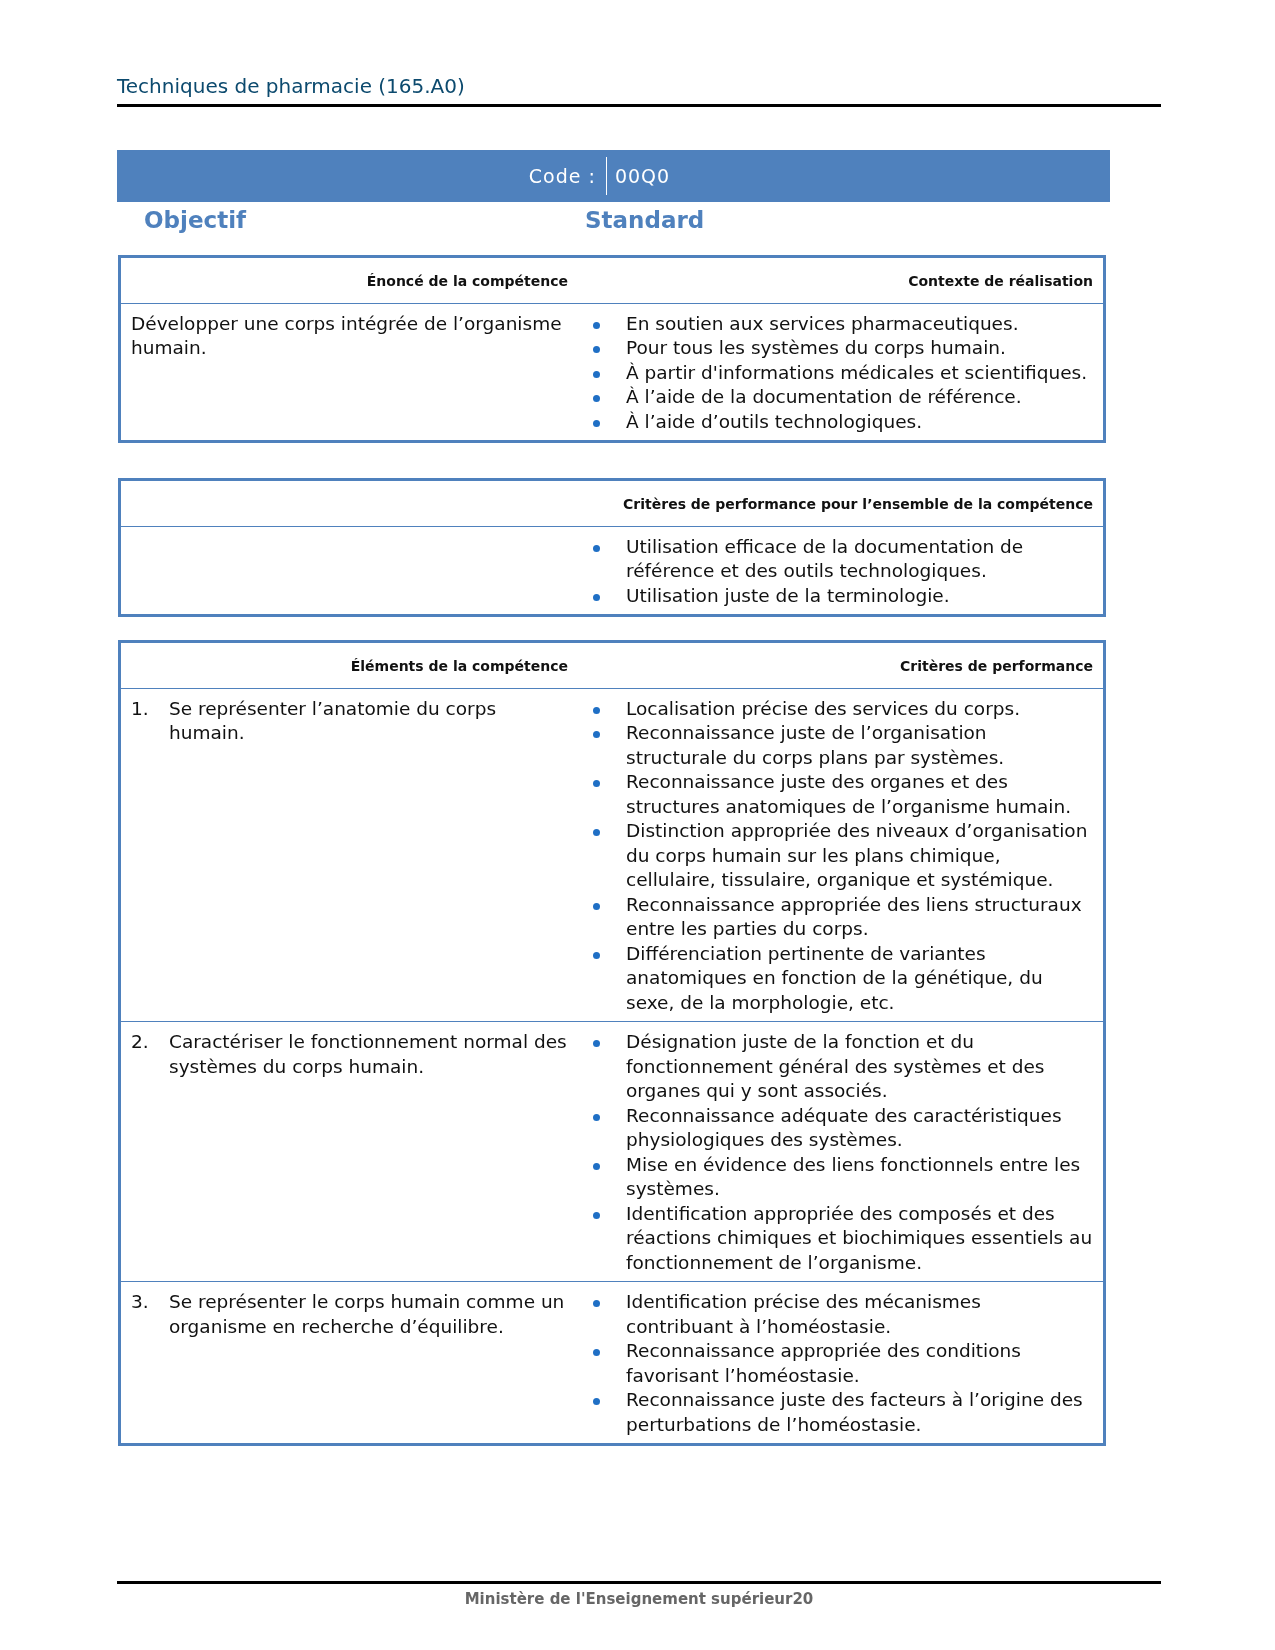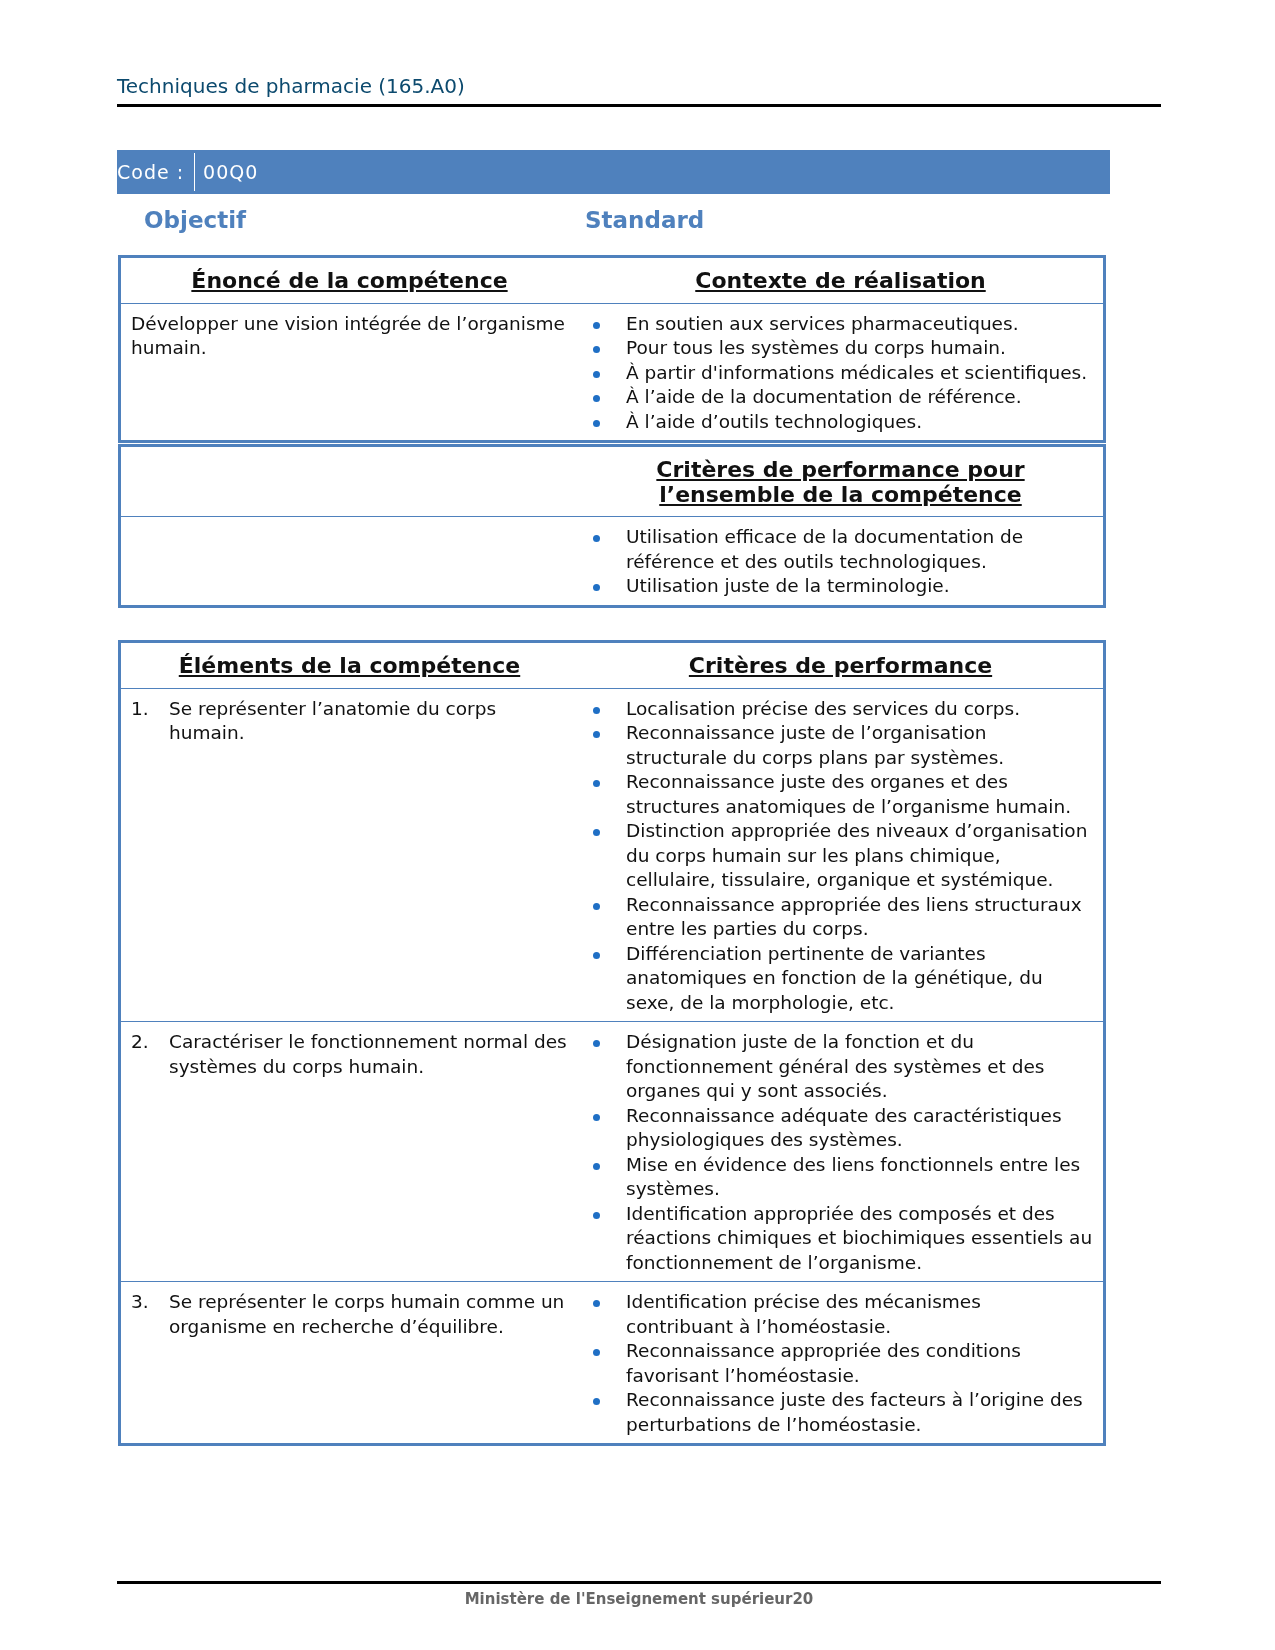--- a/index.html
+++ b/index.html
@@ -2,47 +2,47 @@
 <html><head>
 <meta charset="utf-8">
 <style>
   html, body { margin: 0; padding: 0; background: #ffffff; }
   body { width: 1275px; height: 1650px; position: relative; overflow: hidden;
          font-family: "DejaVu Sans", sans-serif; color: #111; }
   .page-header { position: absolute; left: 117px; top: 74px; width: 1044px; }
   .page-header .title { font-size: 20px; color: #0c4a6e; padding-left: 0; }
   .page-header .rule { height: 3px; background: #000; margin-top: 6px; }
 
-  .code-bar { position: absolute; left: 117px; top: 150px; width: 993px; height: 44px;
-              background: #4f81bd; display: flex; justify-content: flex-start; align-items: center;
+  .code-bar { position: absolute; left: 117px; top: 150px; width: 993px; height: 52px;
+              background: #4f81bd; display: flex; justify-content: center; align-items: center;
               color: #fff; font-size: 19px; }
   .code-bar .label { padding-right: 10px; letter-spacing: 1px; }
   .code-bar .sep { width: 1px; height: 38px; background: #fff; }
   .code-bar .value { padding: 0 28px 0 8px; letter-spacing: 1px; }
 
   .col-headings { position: absolute; left: 127px; top: 207px; width: 980px; height: 32px; }
   .col-headings span { position: absolute; font-weight: bold; font-size: 23px; color: #4f81bd; }
   .col-headings .obj { left: 17px; }
   .col-headings .std { left: 458px; }
 
   table.block { position: absolute; left: 118px; width: 988px; border-collapse: collapse;
                 border: 3px solid #4f81bd; font-size: 18.5px; line-height: 24.5px; }
   table.block td { vertical-align: top; border-top: 1px solid #4f81bd; padding: 8px 10px 6px 10px; }
   table.block td.left { width: 437px; }
   table.block td.right { padding-left: 10px; margin-top: 25px; }
-  table.block th { text-align: center; font-weight: bold; padding: 11px 10px 9px 10px; font-size: 22px; line-height: 24.5px; text-decoration: underline; }
+  table.block th { text-align: right; font-weight: bold; padding: 11px 10px 9px 10px; font-size: 14px; line-height: 24.5px; }
   ul.bullets { list-style: none; margin: 0; padding: 0; }
   ul.bullets li { position: relative; padding-left: 38px; }
   ul.bullets li::before { content: ""; position: absolute; left: 5px; top: 10px; width: 7px; height: 7px;
                           border-radius: 50%; background: #1f6fc5; }
   .num-item { display: flex; }
   .num-item .n { width: 38px; flex: 0 0 38px; }
 
   #t1 { top: 255px; }
-  #t2 { top: 444px; padding-left: 33px; }
+  #t2 { top: 478px; padding-left: 33px; }
   #t3 { top: 640px; }
 
   .page-footer { position: absolute; left: 117px; top: 1581px; width: 1044px; }
   .page-footer .rule { height: 3px; background: #000; }
   .page-footer .row { display: flex; justify-content: center; margin-top: 6px;
                       font-size: 15px; font-weight: bold; color: #666; }
 </style>
 </head>
 <body>
 
@@ -62,21 +62,21 @@
   <span class="std">Standard</span>
 </div>
 
 <table class="block" id="t1">
   <tbody>
       <tr>
     <th class="left">Énoncé de la compétence</th>
     <th>Contexte de réalisation</th>
   </tr>
   <tr>
-    <td class="left">Développer une vision intégrée de l’organisme humain.</td>
+    <td class="left">Développer une corps intégrée de l’organisme humain.</td>
     <td class="right">
       <ul class="bullets">
             <li>En soutien aux services pharmaceutiques.</li>
             <li>Pour tous les systèmes du corps humain.</li>
             <li>À partir d'informations médicales et scientifiques.</li>
             <li>À l’aide de la documentation de référence.</li>
             <li>À l’aide d’outils technologiques.</li>
           </ul>
     </td>
   </tr>

